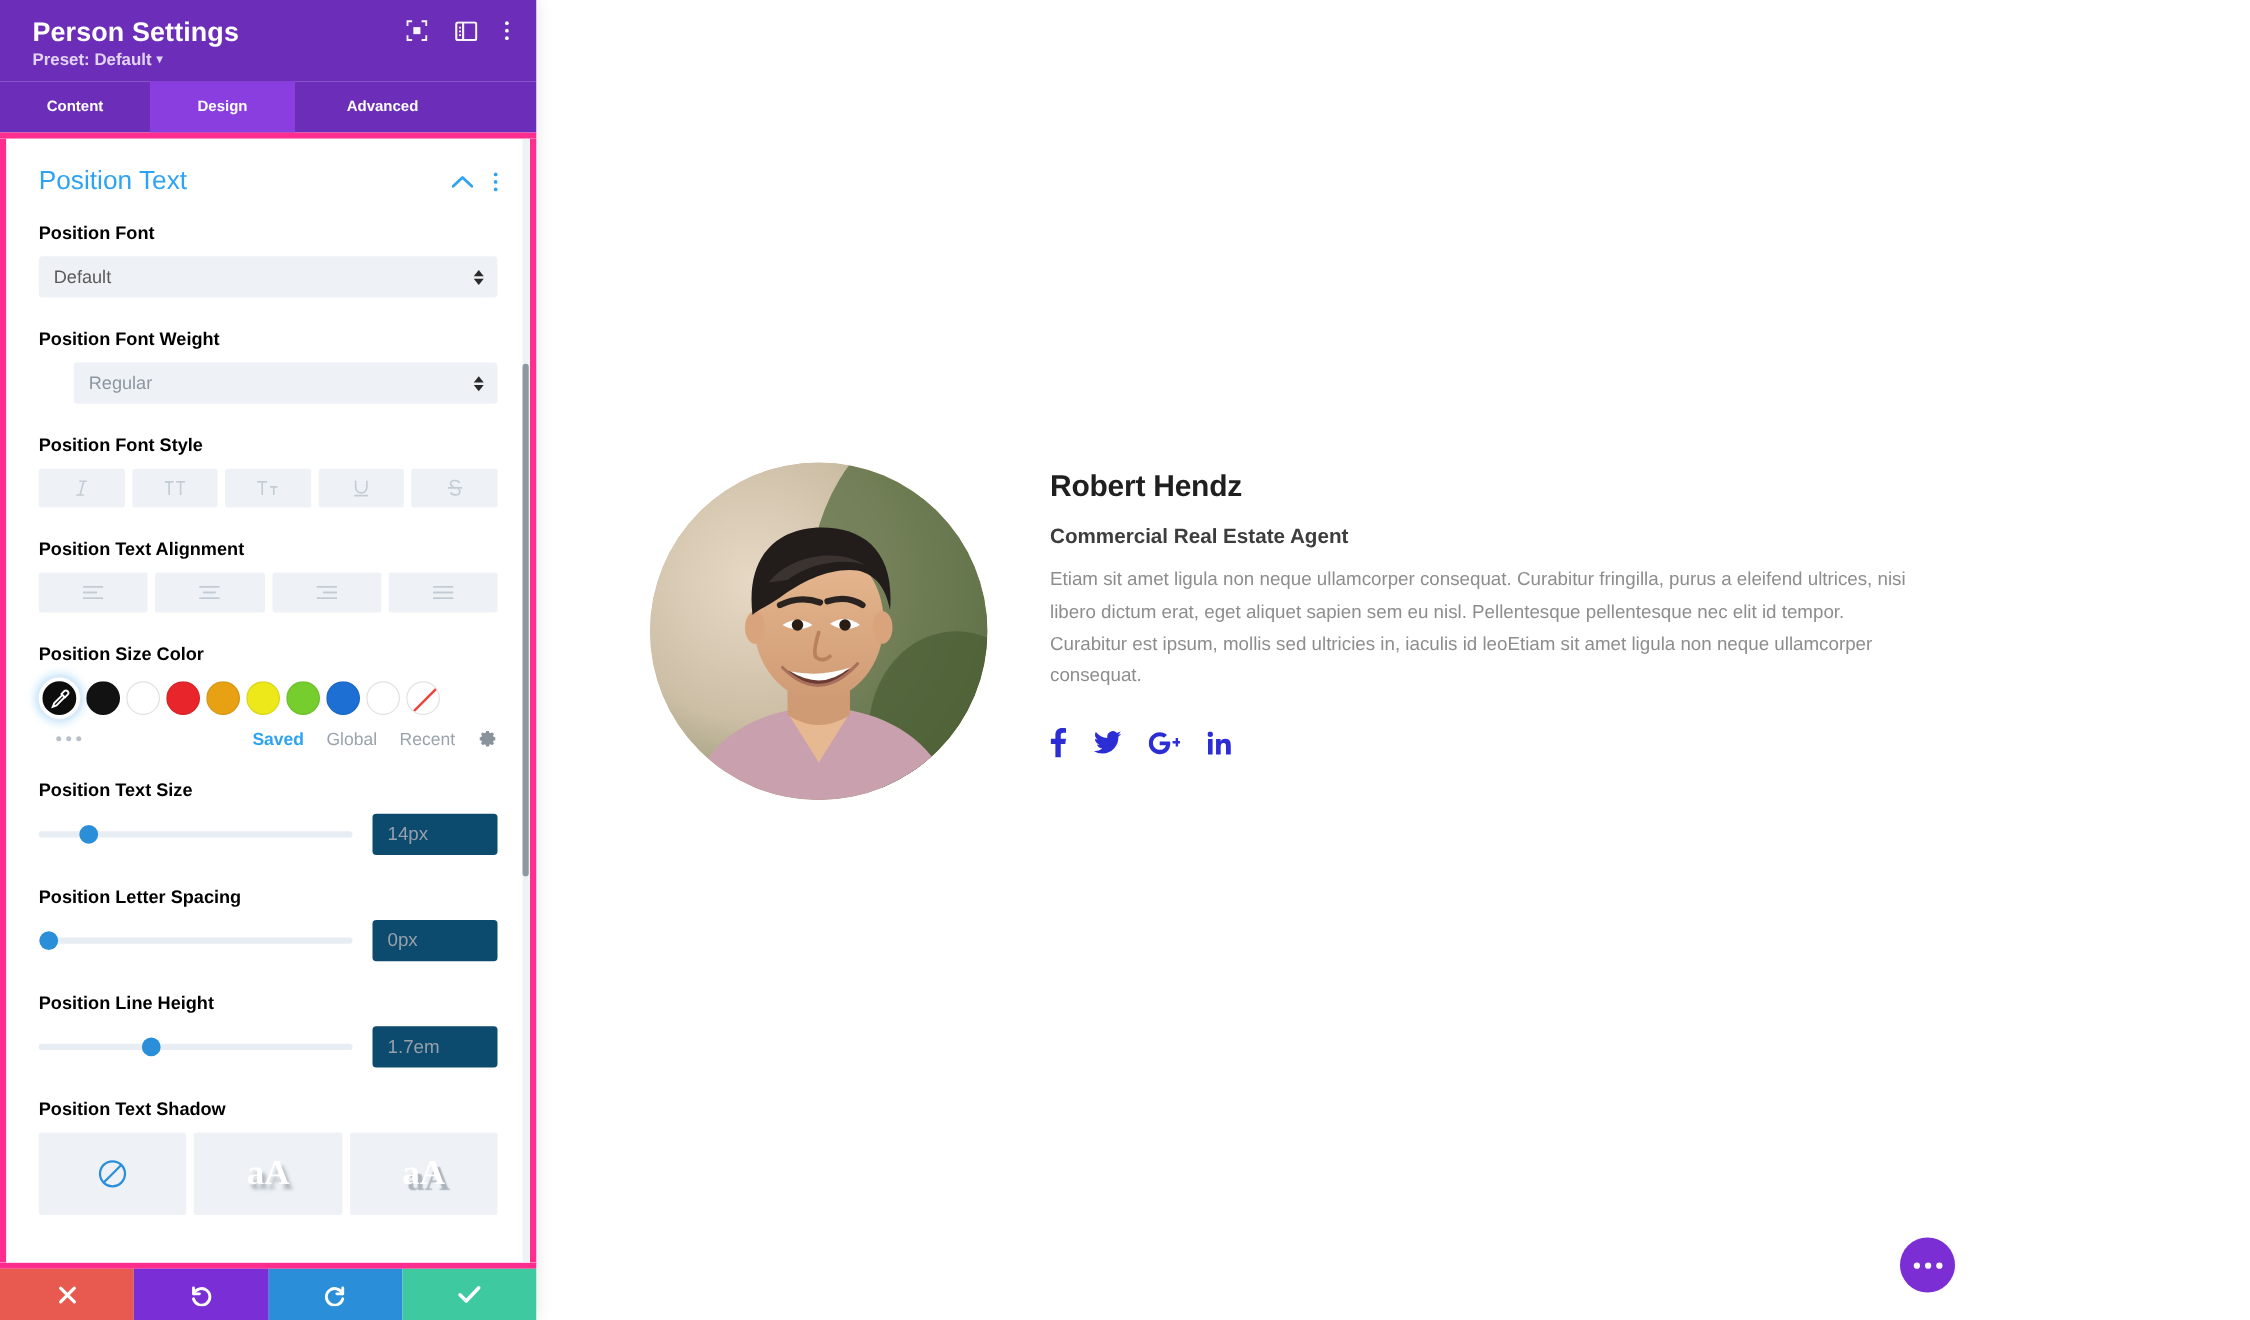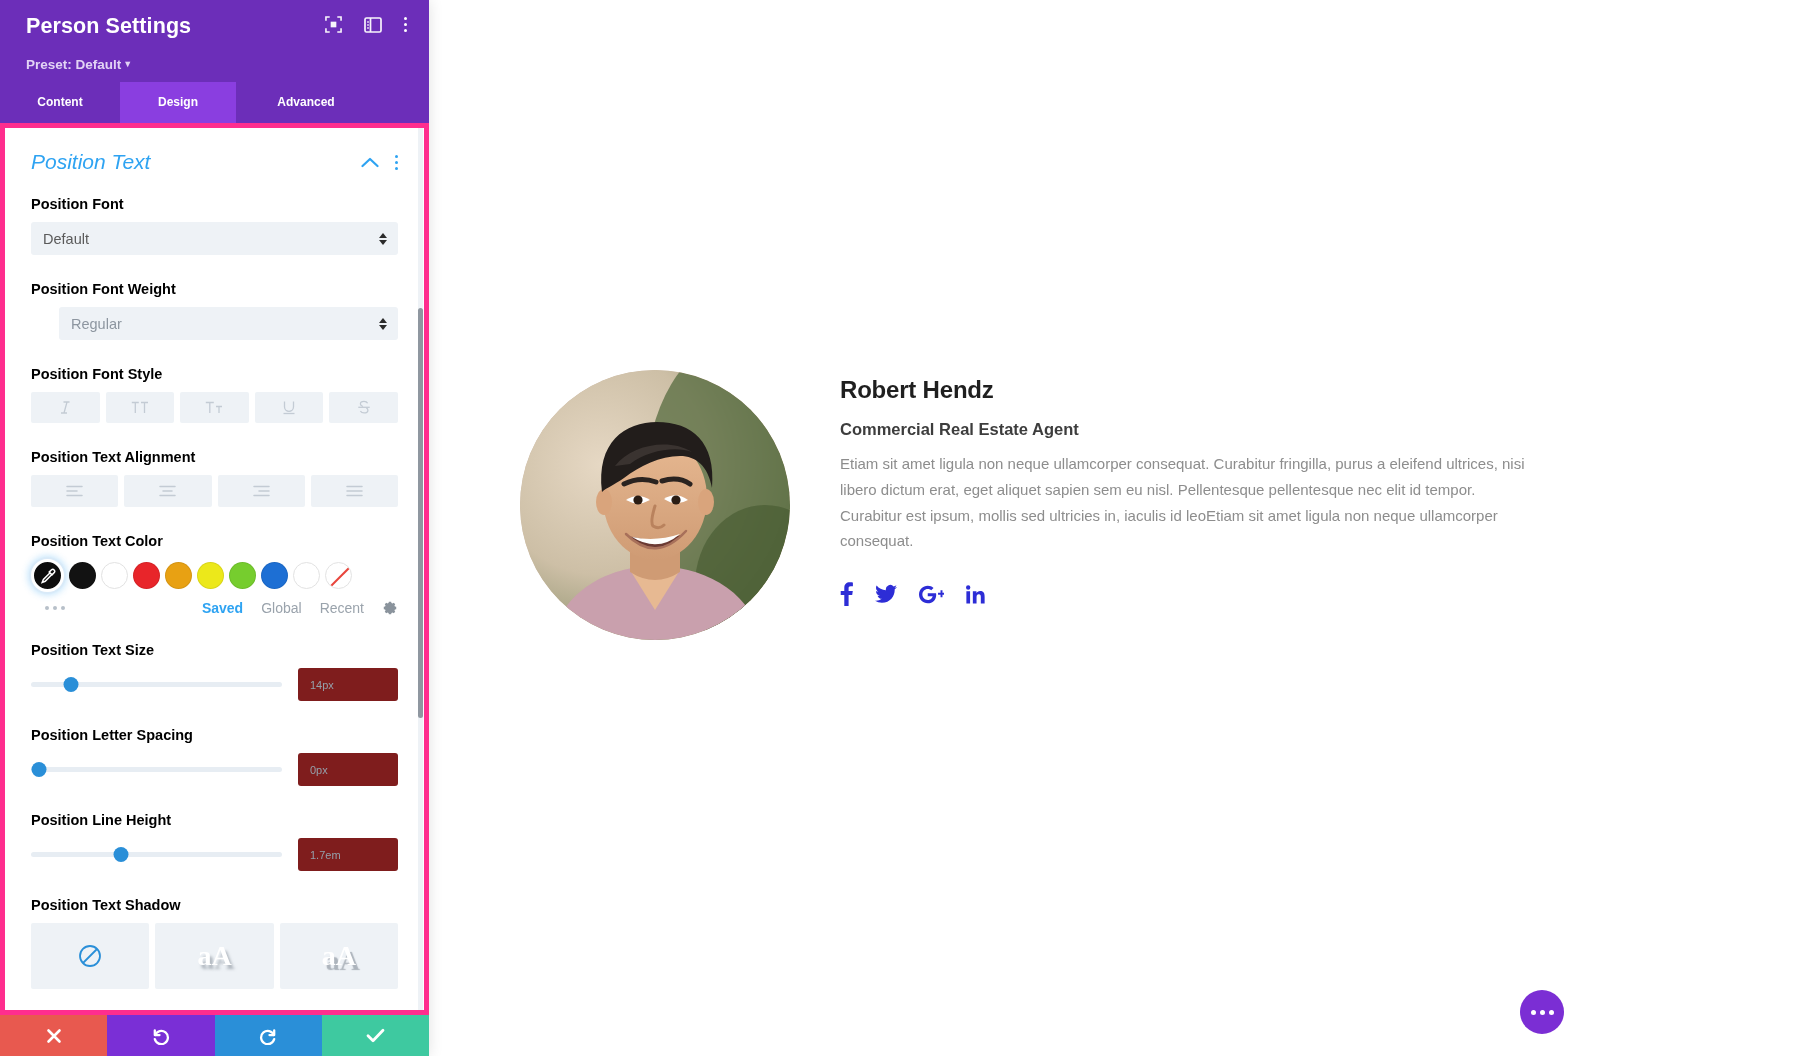--- a/index.html
+++ b/index.html
@@ -68,21 +68,21 @@
     width: 429px; height: 1056px;
     background: #ffffff;
     display: flex; flex-direction: column;
     box-shadow: 0 0 14px rgba(0,0,0,.12);
   }
   .panel-header {
     background: #6c2eb9; color:#fff; padding: 14px 22px 10px 26px;
     position: relative; flex: 0 0 auto;
   }
   .panel-title { font-size: 21.5px; font-weight: bold; letter-spacing: .1px; }
-  .panel-preset { font-size: 13.5px; margin-top: 18px; color: #e2d3f5; font-weight: bold;}
+  .panel-preset { font-size: 13.5px; margin-top: 1px; color: #e2d3f5; font-weight: bold;}
   .panel-preset .caret { font-size: 9px; margin-left: 2px; vertical-align: 2px;}
   .header-icons {
     position: absolute; right: 22px; top: 16px;
     display: flex; align-items: center; gap: 22px;
   }
   .header-icons .hicon { cursor:pointer; display:flex; opacity:.95;}
   .dots-v { display:flex; flex-direction:column; gap:3px; align-items:center; cursor:pointer;}
   .dots-v i { width:3px; height:3px; border-radius:50%; background:#fff; display:block;}
 
   .tabs { display: flex; background: #6c2eb9; flex: 0 0 auto;}
@@ -105,21 +105,20 @@
   .frame-bot { height:5px; background:#ff2d8e; flex:0 0 auto;}
 
   .scrollarea {
     position:absolute; inset:0; overflow:hidden; background:#fff;
   }
   .scroll-inner { padding: 18px 26px 0 26px; }
 
   .section-head {
     display:flex; justify-content:space-between;
     padding: 4px 0 22px 0;
-    font-style: italic;
   }
   .section-title { color:#2ea3f2; font-size:21px; }
   .section-head-icons { display:flex; align-items:center; gap:16px;}
   .chev-up { cursor:pointer; display:flex;}
   .dots-v-blue { display:flex; flex-direction:column; gap:3px; align-items:center; cursor:pointer;}
   .dots-v-blue i { width:3px; height:3px; border-radius:50%; background:#2ea3f2; display:block;}
 
   .field { margin-bottom: 26px; }
   .field-label {
     font-size: 14.5px; font-weight: bold; color:#000000; margin-bottom: 10px;
@@ -184,23 +183,23 @@
   .slider {
     flex: 1 1 auto; position:relative; height: 18px; display:flex; align-items:center;
     cursor:pointer;
   }
   .slider .track { width:100%; height:5px; border-radius:3px; background:#e7edf3;}
   .slider .knob {
     position:absolute; width:15px; height:15px; border-radius:50%; background:#2a8fd8;
     transform: translateX(-50%);
   }
   .slider-val {
-    flex: 0 0 100px; height: 33px; background:#7f1d1d; border-radius:3px;
+    flex: 0 0 100px; height: 33px; background:#0c4a6e; border-radius:3px;
     display:flex; align-items:center; padding: 0 12px;
-    font-size:11px; color:#95a0ab;
+    font-size:15px; color:#95a0ab;
   }
 
   .shadow-row { display:flex; gap:6px; }
   .shadow-btn {
     flex:1 1 0; height: 66px; background:#eef2f6; border:none; border-radius:2px;
     display:flex; align-items:center; justify-content:center; cursor:pointer;
     overflow:hidden;
   }
   .sh-text {
     font-size:28px; font-weight:bold; color:#ffffff;
@@ -465,21 +464,21 @@
               </button>
               <button class="align-btn">
                 <svg width="17" height="12" viewBox="0 0 17 12" stroke="#c3cbd4" stroke-width="1.5" stroke-linecap="round">
                   <path d="M1 1.5h15M1 6h15M1 10.5h15"></path>
                 </svg>
               </button>
             </div>
           </div>
 
           <div class="field">
-            <div class="field-label">Position Text Color</div>
+            <div class="field-label">Position Size Color</div>
 
             <div class="swatches">
               <span class="sw sel" style="background:#0d0d0d">
                 <svg width="16" height="16" viewBox="0 0 16 16" fill="none" stroke="#fff" stroke-width="1.5" stroke-linecap="round">
                   <path d="M11.5 1.8a2 2 0 0 1 2.8 2.8L12 6.9l-2.8-2.8z"></path>
                   <path d="M9.6 5.3 3.4 11.5l-1.2 3 3-1.2L11.4 7"></path>
                 </svg>
               </span>
               <span class="sw" style="background:#121212"></span>
               <span class="sw" style="background:#ffffff;border:1px solid #e2e2e2"></span>

